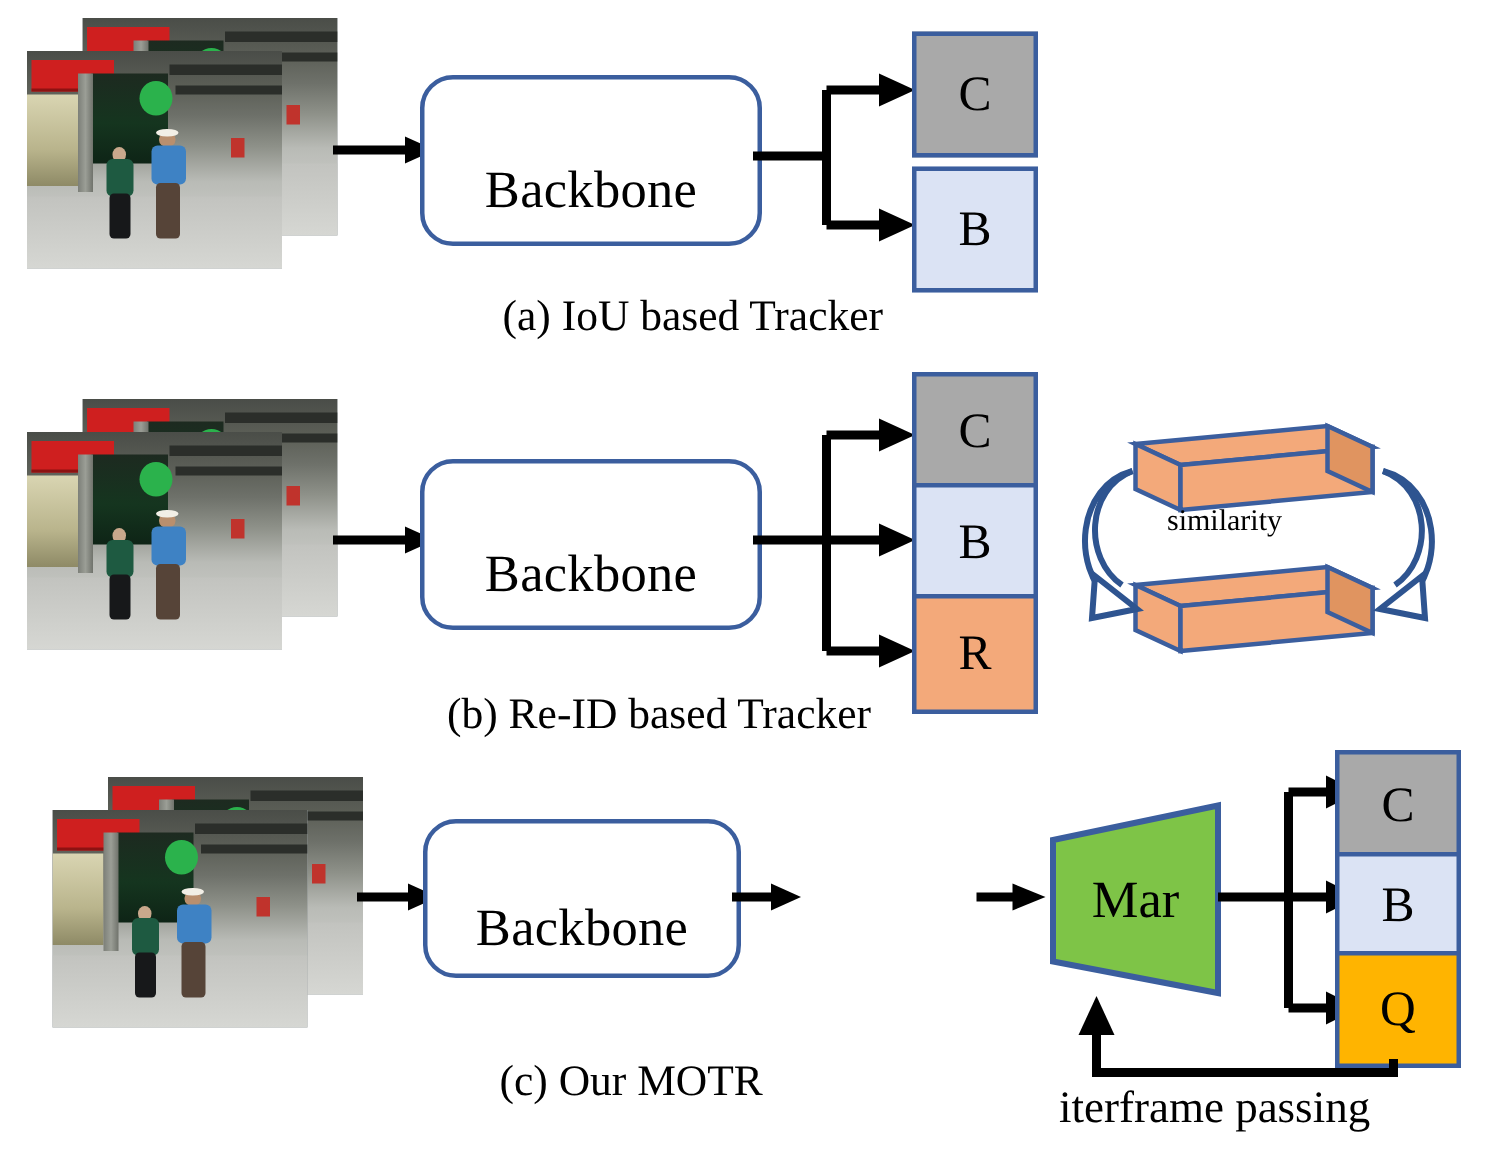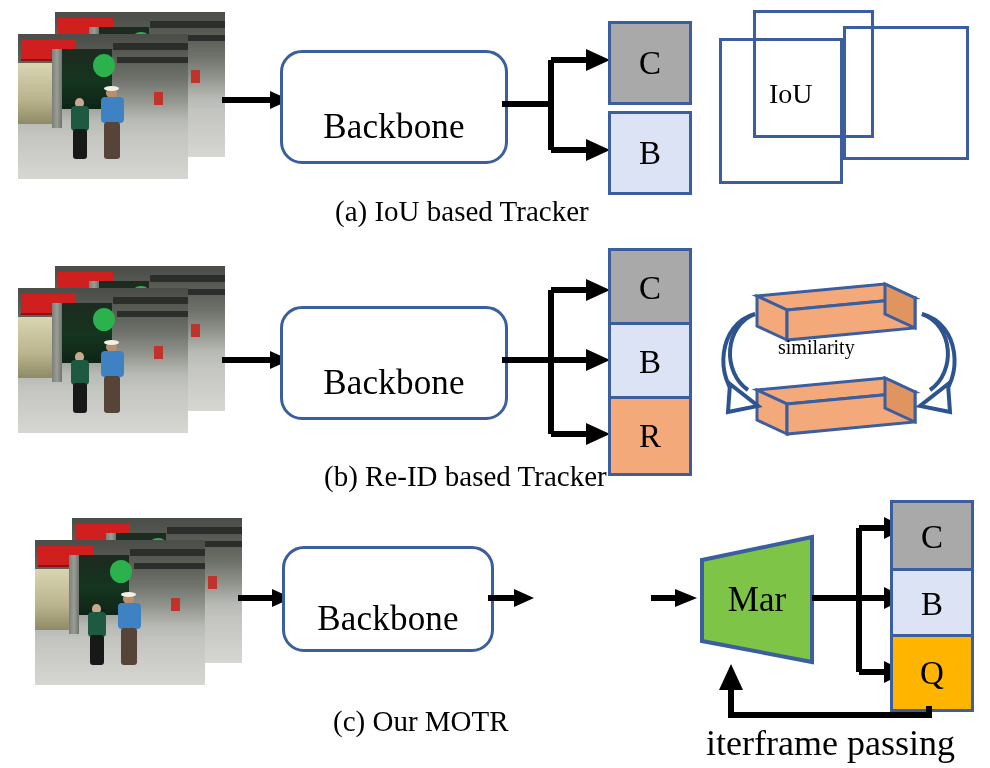--- a/index.html
+++ b/index.html
@@ -51,21 +51,21 @@
 
   
   .simlabel{position:absolute;font-size:20px;white-space:nowrap;}
 
   
   .trapwrap{position:absolute;}
   .trapwrap .tlabel{position:absolute;left:0;top:0;width:100%;height:100%;
       display:flex;align-items:center;justify-content:center;font-size:35px;color:#000;}
 
   svg{overflow:visible;}
-  .lbl{position:absolute;font-size:36px;white-space:nowrap;}
+  .lbl{position:absolute;font-size:30px;white-space:nowrap;}
 </style>
 </head>
 <body>
 
 <div id="root">
 
   <div class="abs" style="left:0;top:0;width:990px;height:232px;">
 
     <div class="thumbstack" style="left:18px;top:12px;width:215px;height:175px;">
       <div class="thumb" style="left:37px;top:0;width:170px;height:145px;">
@@ -138,26 +138,20 @@
       <polygon points="84,119 108,130 84,141" fill="#000"></polygon>
     </svg>
 
     <div class="obox" style="left:608px;top:21px;width:78px;height:78px;background:#a9a9a9;">
       <span>C</span>
     </div>
     <div class="obox" style="left:608px;top:111px;width:78px;height:78px;background:#dbe3f4;">
       <span>B</span>
     </div>
 
-    <div class="abs" style="left:715px;top:8px;width:265px;height:190px;">
-      <div class="ioubox" style="left:4px;top:30px;width:118px;height:140px;"></div>
-      <div class="ioubox" style="left:128px;top:18px;width:120px;height:128px;"></div>
-      <div class="ioubox" style="left:38px;top:2px;width:115px;height:122px;"></div>
-      <div class="ioulabel" style="left:54px;top:70px;">IoU</div>
-    </div>
 
     <div class="caption" style="left:335px;top:195px;">(a) IoU based Tracker</div>
   </div>
 
   <div class="abs" style="left:0;top:248px;width:990px;height:255px;">
 
     <div class="thumbstack" style="left:18px;top:18px;width:215px;height:180px;">
       <div class="thumb" style="left:37px;top:0;width:170px;height:145px;">
         <div class="scene">
           <div class="sky"></div>
@@ -265,21 +259,21 @@
 
         <g>
           <path d="M222,48 C260,58 264,112 238,134" fill="none" stroke="#2e5490" stroke-width="4"></path>
           <path d="M222,48 C254,60 256,106 230,124" fill="none" stroke="#2e5490" stroke-width="4"></path>
           <polygon points="248,118 220,140 250,146" fill="#fff" stroke="#2e5490" stroke-width="4"></polygon>
         </g>
       </svg>
       <div class="simlabel" style="left:78px;top:70px;">similarity</div>
     </div>
 
-    <div class="caption" style="left:324px;top:212px;">(b) Re-ID based Tracker</div>
+    <div class="caption" style="left:298px;top:212px;">(b) Re-ID based Tracker</div>
   </div>
 
   <div class="abs" style="left:0;top:500px;width:990px;height:268px;">
 
     <div class="thumbstack" style="left:35px;top:18px;width:215px;height:180px;">
       <div class="thumb" style="left:37px;top:0;width:170px;height:145px;">
         <div class="scene">
           <div class="sky"></div>
           <div class="awn" style="left:2%;top:4%;width:32%;height:13%;"></div>
           <div class="shopB" style="left:25%;top:10%;width:30%;height:42%;"></div>

